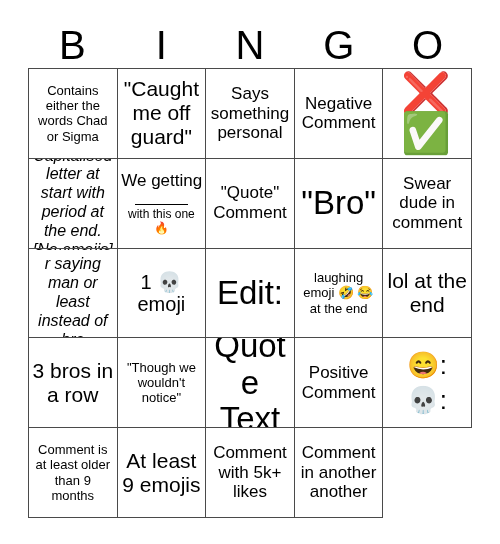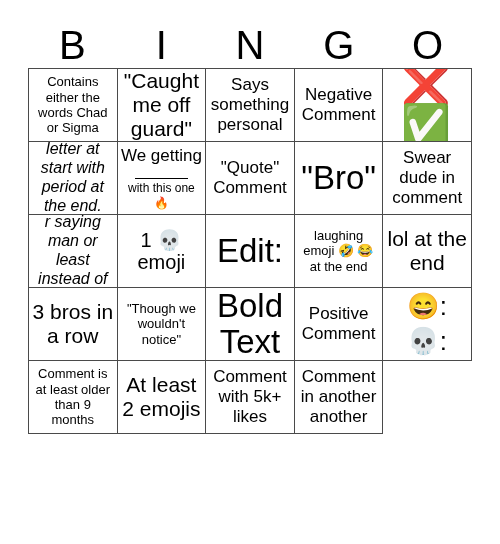--- a/index.html
+++ b/index.html
@@ -43,21 +43,21 @@
     color: #000;
     font-family: "Liberation Sans", sans-serif;
   }
 
   
   .grid {
     position: absolute;
     left: 28px;
     top: 68px;
     width: 444px;
-    height: 366px;
+    height: 450px;
     display: grid;
     grid-template-columns: repeat(5, 1fr);
     grid-template-rows: repeat(5, 1fr);
     border-top: 1px solid #4a4a4a;
     border-left: 1px solid #4a4a4a;
     box-sizing: border-box;
     background: #ffffff;
   }
 
   .cell {
@@ -131,21 +131,21 @@
       <div class="cell">
         <span class="cell-text fs-m">Negative Comment</span>
       </div>
       <div class="cell">
         <span class="cell-text emoji-pair">❌✅</span>
       </div>
       <div class="cell">
         <span class="cell-text fs-xs">Capitalised letter at start with period at the end. [No emojis]</span>
       </div>
       <div class="cell">
-        <span class="cell-text fill-blank-cell"><span class="line1" style="display: block;">We getting</span><span class="blank"></span><span class="line2" style="display: block;">with this one 🔥</span></span>
+        <span class="cell-text fill-blank-cell"><span class="line1" style="display: block; text-align: right;">We getting</span><span class="blank"></span><span class="line2" style="display: block;">with this one 🔥</span></span>
       </div>
       <div class="cell">
         <span class="cell-text fs-m">"Quote" Comment</span>
       </div>
       <div class="cell">
         <span class="cell-text fs-xxl">"Bro"</span>
       </div>
       <div class="cell">
         <span class="cell-text fs-m">Swear dude in comment</span>
       </div>
@@ -164,34 +164,34 @@
       <div class="cell">
         <span class="cell-text fs-l">lol at the end</span>
       </div>
       <div class="cell">
         <span class="cell-text fs-l">3 bros in a row</span>
       </div>
       <div class="cell">
         <span class="cell-text fs-s">"Though we wouldn't notice"</span>
       </div>
       <div class="cell">
-        <span class="cell-text fs-xxl">Bold Text</span>
+        <span class="cell-text fs-xxl">Quote Text</span>
       </div>
       <div class="cell">
         <span class="cell-text fs-m">Positive Comment</span>
       </div>
       <div class="cell">
         <span class="cell-text emoji-stack">😄:
 💀:</span>
       </div>
       <div class="cell">
         <span class="cell-text fs-s">Comment is at least older than 9 months</span>
       </div>
       <div class="cell">
-        <span class="cell-text fs-l">At least 2 emojis</span>
+        <span class="cell-text fs-l">At least 9 emojis</span>
       </div>
       <div class="cell">
         <span class="cell-text fs-m">Comment with 5k+ likes</span>
       </div>
       <div class="cell">
         <span class="cell-text fs-m">Comment in another another</span>
       </div>
     </div>
 
 </div>

